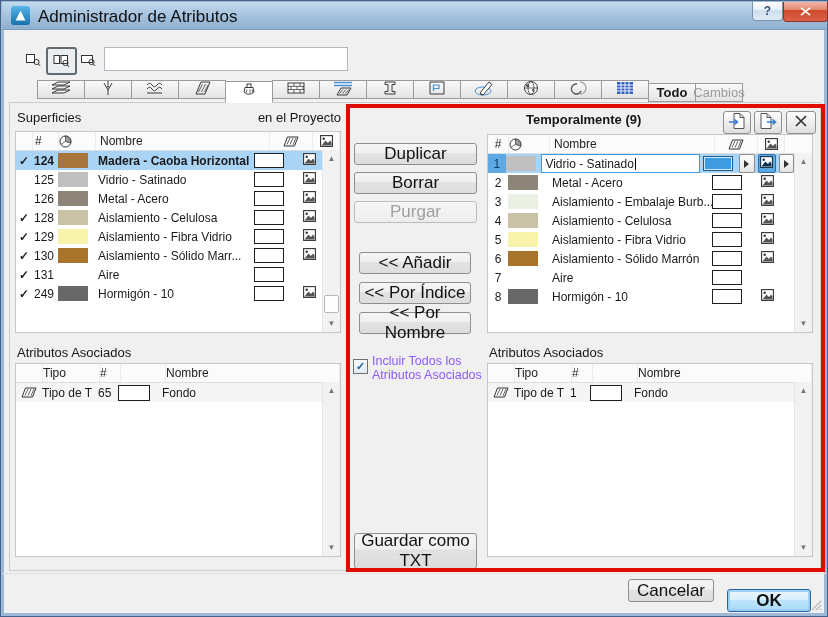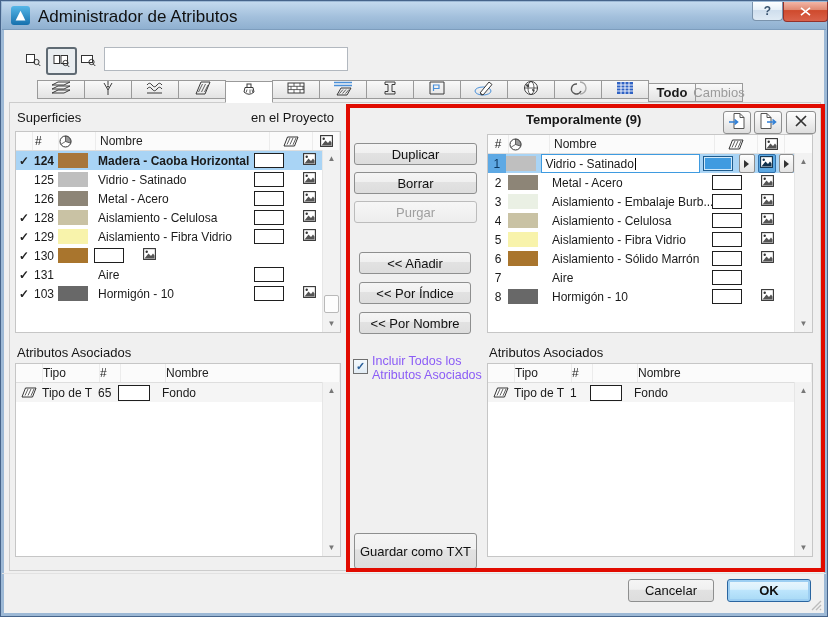--- a/index.html
+++ b/index.html
@@ -81,25 +81,25 @@
   
   .a-icon{width:26px;display:flex;justify-content:center;}
   .a-type{width:56px;}
   .a-num{width:20px;}
   .a-swatchwrap{width:44px;display:flex;align-items:center;}
   .abox{width:32px;height:16px;border:1px solid #1f1f1f;background:#fff;box-sizing:border-box;}
   .a-name{flex:1;}
   .arow{height:19px;display:flex;align-items:center;font-size:12px;background:#f5f5f5;}
   
   .btn{position:absolute;box-sizing:border-box;border:1px solid #8e8f8f;border-radius:3px;text-align:center;
-       background:linear-gradient(#f5f5f5,#f0f0f0 45%,#e2e2e2 46%,#dddddd);font-size:13px;color:#111;
+       background:linear-gradient(#f5f5f5,#f0f0f0 45%,#e2e2e2 46%,#dddddd);font-size:17px;color:#111;
        display:flex;align-items:center;justify-content:center;}
   .btn.disabled{color:#9f9f9f;border-color:#bcbcbc;background:linear-gradient(#f6f6f6,#ededed);}
   .btn.ok{border-color:#2a65a0;background:linear-gradient(#eaf6fd,#d9f0fc 45%,#bee6fd 46%,#a7d9f5);
-          box-shadow:inset 0 0 0 2px #9ccef2;font-weight:bold;}
+          box-shadow:inset 0 0 0 2px #9ccef2;font-weight:bold;margin-top:10px;}
   .toolbtn{position:absolute;box-sizing:border-box;border:1px solid #8e8f8f;border-radius:3px;
            background:linear-gradient(#fdfdfd,#efefef 50%,#dedede);display:flex;align-items:center;justify-content:center;}
   
   .chk{position:absolute;width:13px;height:13px;border:1px solid #6f6f6f;background:linear-gradient(#f4f9fd,#e2ecf4);
        display:flex;align-items:center;justify-content:center;font-size:11px;font-weight:bold;color:#2a5f9a;}
   .chklabel{position:absolute;width:118px;font-size:12.5px;line-height:14px;color:#8b5cf6;}
   
   .red-frame{position:absolute;left:345px;top:103px;width:479px;height:468px;border:4px solid #e10b00;
              box-sizing:border-box;pointer-events:none;z-index:60;}
   
@@ -241,21 +241,21 @@
         <span>Todo</span>
       </div>
     <div class="tab texttab cambios">
         <span>Cambios</span>
       </div>
   </div>
 
   <div class="content-box"></div>
 
   <div class="lbl" style="left:16px;top:109px;">Superficies</div>
-  <div class="lbl" style="left:250px;top:109px;width:90px;text-align:left;">en el Proyecto</div>
+  <div class="lbl" style="left:250px;top:109px;width:90px;text-align:right;">en el Proyecto</div>
 
   <div class="table left-table" style="left:14px;top:130px;width:326px;height:202px;">
     <div class="thead">
       <span class="c-check"></span>
       <span class="c-num">#</span>
       <span class="c-swatch">
           <svg width="13" height="13" viewBox="0 0 13 13">
             <circle cx="6.5" cy="6.5" r="5.5" fill="#fff" stroke="#333"></circle>
             <path d="M6.5 6.5 V1 A5.5 5.5 0 0 1 11.6 8.2 Z" fill="#999" stroke="#333" stroke-width=".7"></path>
             <path d="M6.5 6.5 L1.9 9.3" stroke="#333" stroke-width=".7"></path>
@@ -366,20 +366,21 @@
                 <path d="M1.5 10.4 L5.5 5.4 L8 7.9 L10 5.4 L11.5 7.4 V10.4 Z" fill="#555"></path>
               </svg></span>
           </div>
         </div>
         <div class="srow">
           <div class="c-check">✓</div>
           <div class="c-num">130</div>
           <div class="c-swatch">
             <span class="sw" style="background: rgb(169, 117, 45);"></span>
           </div>
+          <div class="c-name">Aislamiento - Sólido Marr...</div>
           <div class="c-fillwrap">
             <span class="fillbox"></span>
           </div>
           <div class="c-texwrap">
             <span><svg width="13" height="12" viewBox="0 0 13 12">
                 <rect x="0.6" y="0.6" width="11.8" height="10.8" fill="#fff" stroke="#333" stroke-width="1.1"></rect>
                 <circle cx="3.7" cy="3.8" r="1.2" fill="#333"></circle>
                 <path d="M1.5 10.4 L5.5 5.4 L8 7.9 L10 5.4 L11.5 7.4 V10.4 Z" fill="#555"></path>
               </svg></span>
           </div>
@@ -389,21 +390,21 @@
           <div class="c-num">131</div>
           <div class="c-swatch"></div>
           <div class="c-name">Aire</div>
           <div class="c-fillwrap">
             <span class="fillbox"></span>
           </div>
           <div class="c-texwrap"></div>
         </div>
         <div class="srow">
           <div class="c-check">✓</div>
-          <div class="c-num">103</div>
+          <div class="c-num">249</div>
           <div class="c-swatch">
             <span class="sw" style="background: rgb(104, 104, 104);"></span>
           </div>
           <div class="c-name">Hormigón - 10</div>
           <div class="c-fillwrap">
             <span class="fillbox"></span>
           </div>
           <div class="c-texwrap">
             <span><svg width="13" height="12" viewBox="0 0 13 12">
                 <rect x="0.6" y="0.6" width="11.8" height="10.8" fill="#fff" stroke="#333" stroke-width="1.1"></rect>

